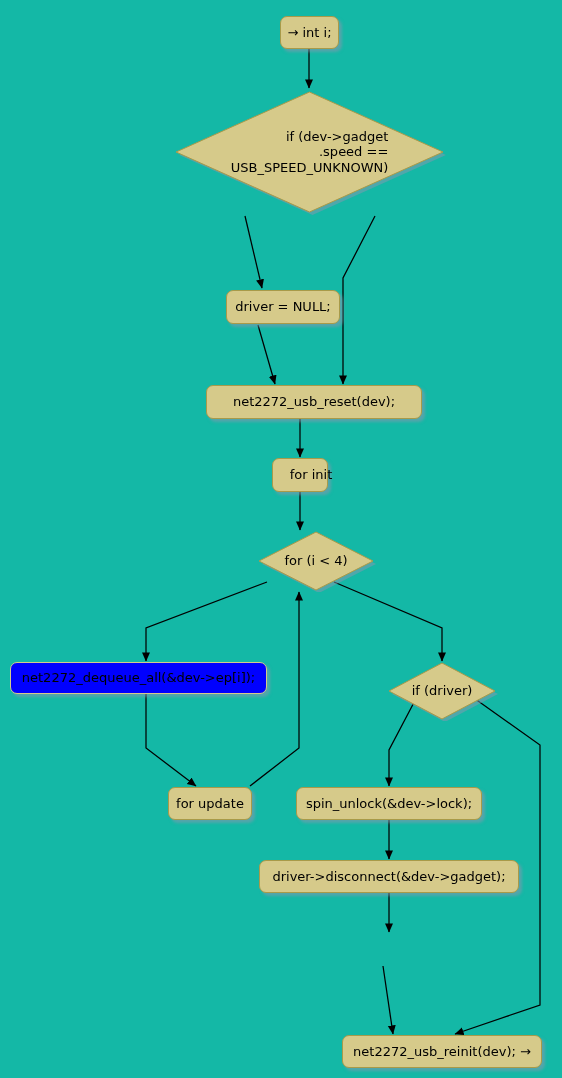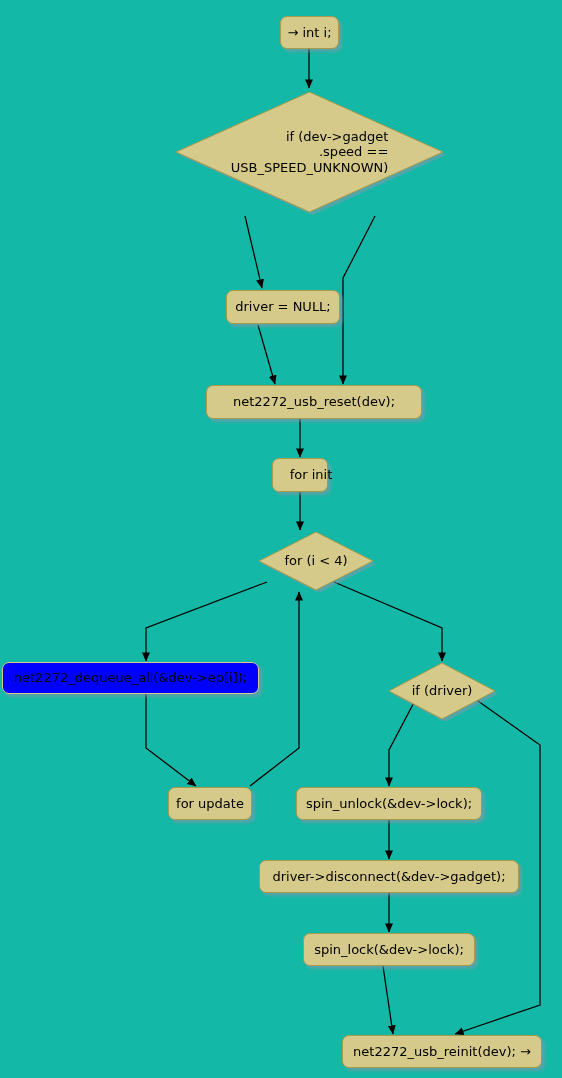--- a/index.html
+++ b/index.html
@@ -141,21 +141,21 @@
   </div>
 
   <div class="diamond-wrap" style="left:256px; top:530px; width:120px; height:62px;">
     <svg class="diamond-shape" width="120" height="62" viewBox="0 0 120 62">
       <polygon points="60,2 117,31 60,60 3,31" fill="#8C96AF" opacity="0.5" transform="translate(3,3)"></polygon>
       <polygon points="60,2 117,31 60,60 3,31" fill="#D6CA8A" stroke="#A89A49" stroke-width="1"></polygon>
     </svg>
     <div class="diamond-label">for (i &lt; 4)</div>
   </div>
 
-  <div class="node rect highlight" style="left:2px; top:662px; width:257px; height:32px;">
+  <div class="node rect highlight" style="left:10px; top:662px; width:257px; height:32px;">
     <span>net2272_dequeue_all(&amp;dev-&gt;ep[i]);</span>
   </div>
 
   <div class="node rect" style="left:168px; top:787px; width:84px; height:33px;">
     <span>for update</span>
   </div>
 
   <div class="diamond-wrap" style="left:386px; top:661px; width:112px; height:60px;">
     <svg class="diamond-shape" width="112" height="60" viewBox="0 0 112 60">
       <polygon points="56,2 109,30 56,58 3,30" fill="#8C96AF" opacity="0.5" transform="translate(3,3)"></polygon>
@@ -165,21 +165,18 @@
   </div>
 
   <div class="node rect" style="left:296px; top:787px; width:186px; height:33px;">
     <span>spin_unlock(&amp;dev-&gt;lock);</span>
   </div>
 
   <div class="node rect" style="left:259px; top:860px; width:260px; height:33px;">
     <span>driver-&gt;disconnect(&amp;dev-&gt;gadget);</span>
   </div>
 
-  <div class="node rect" style="left:303px; top:933px; width:172px; height:33px;">
-    <span>spin_lock(&amp;dev-&gt;lock);</span>
-  </div>
 
   <div class="node rect" style="left:342px; top:1035px; width:200px; height:33px;">
     <span>net2272_usb_reinit(dev); →</span>
   </div>
 
 </div>
 
 </body></html>

